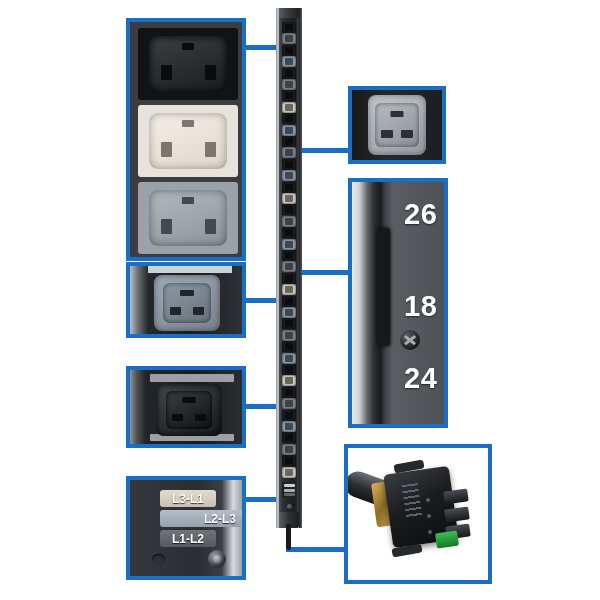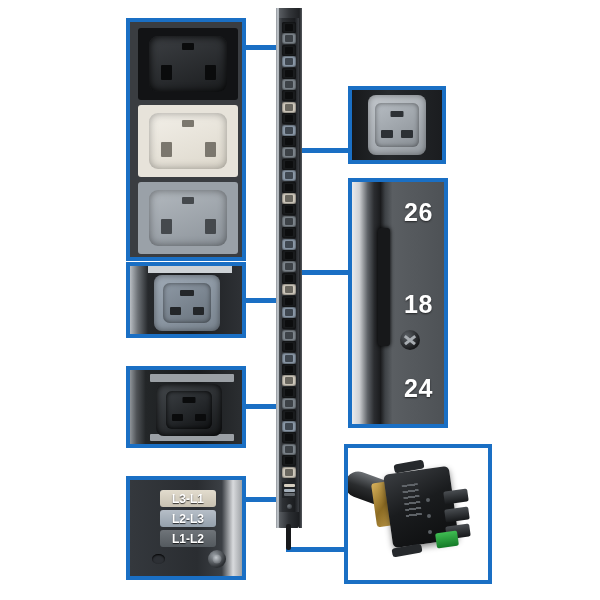--- a/index.html
+++ b/index.html
@@ -78,21 +78,21 @@
   .c19-inner{position:absolute;left:50%;top:50%;transform:translate(-50%,-50%);border-radius:6px;}
   .c19-pin-t{position:absolute;left:50%;transform:translateX(-50%);border-radius:1px;}
   .c19-pin-l,.c19-pin-r{position:absolute;border-radius:1px;}
 
   
   #num-box{left:348px;top:178px;width:100px;height:250px;background:#4a4d51;}
   .num-face{position:absolute;left:0;top:0;right:0;bottom:0;
     background:linear-gradient(90deg,#e9eaec 0%,#cfd1d4 8%,#5d6166 17%,#2b2d30 24%,#1a1b1d 31%,#3e4246 36%,#5a5e62 44%,#4e5256 100%);}
   .num-rail{position:absolute;left:26px;top:46px;width:12px;height:118px;background:#17181a;border-radius:3px;
     box-shadow:0 0 4px #000;}
-  .num-txt{position:absolute;left:52px;color:#fff;font-size:25px;font-weight:bold;letter-spacing:0.5px;
+  .num-txt{position:absolute;left:52px;color:#fff;font-size:29px;font-weight:bold;letter-spacing:0.5px;
     text-shadow:0 1px 2px rgba(0,0,0,.6);}
   .num-screw{position:absolute;left:48px;top:148px;width:20px;height:20px;border-radius:50%;
     background:radial-gradient(circle at 34% 30%,#5b6065,#17181a 72%);}
   .num-screw::before,.num-screw::after{content:"";position:absolute;left:50%;top:50%;width:13px;height:2.6px;
     background:#a8adb2;transform-origin:center;}
   .num-screw::before{transform:translate(-50%,-50%) rotate(38deg);}
   .num-screw::after{transform:translate(-50%,-50%) rotate(-38deg);}
 
   
   #phase-box{left:126px;top:476px;width:120px;height:104px;background:#3c4046;}
@@ -330,27 +330,27 @@
       </div>
     </div>
   </div>
 
   <div class="callout" id="num-box">
     <div class="num-face"></div>
     <div class="num-rail"></div>
     <div class="num-txt" style="top:16px;">26</div>
     <div class="num-txt" style="top:108px;">18</div>
     <div class="num-screw"></div>
-    <div class="num-txt" style="top:192px;">24</div>
+    <div class="num-txt" style="top:180px;">24</div>
   </div>
 
   <div class="callout" id="phase-box">
     <div class="phase-face"></div>
     <div class="ph-tag ph-l3l1" style="top:10px;">L3-L1</div>
-    <div class="ph-tag ph-l2l3" style="top:30px;">L2-L3</div>
+    <div class="ph-tag ph-l2l3" style="top:30px;padding-left:32px;">L2-L3</div>
     <div class="ph-tag ph-l1l2" style="top:50px;">L1-L2</div>
     <div class="ph-hole"></div>
     <div class="ph-screw"></div>
   </div>
 
   <div class="callout" id="plug-box">
     <div class="plug-cable"></div>
     <div class="plug-gold"></div>
     <div class="plug-body"></div>
     <div class="plug-stripes"></div>

